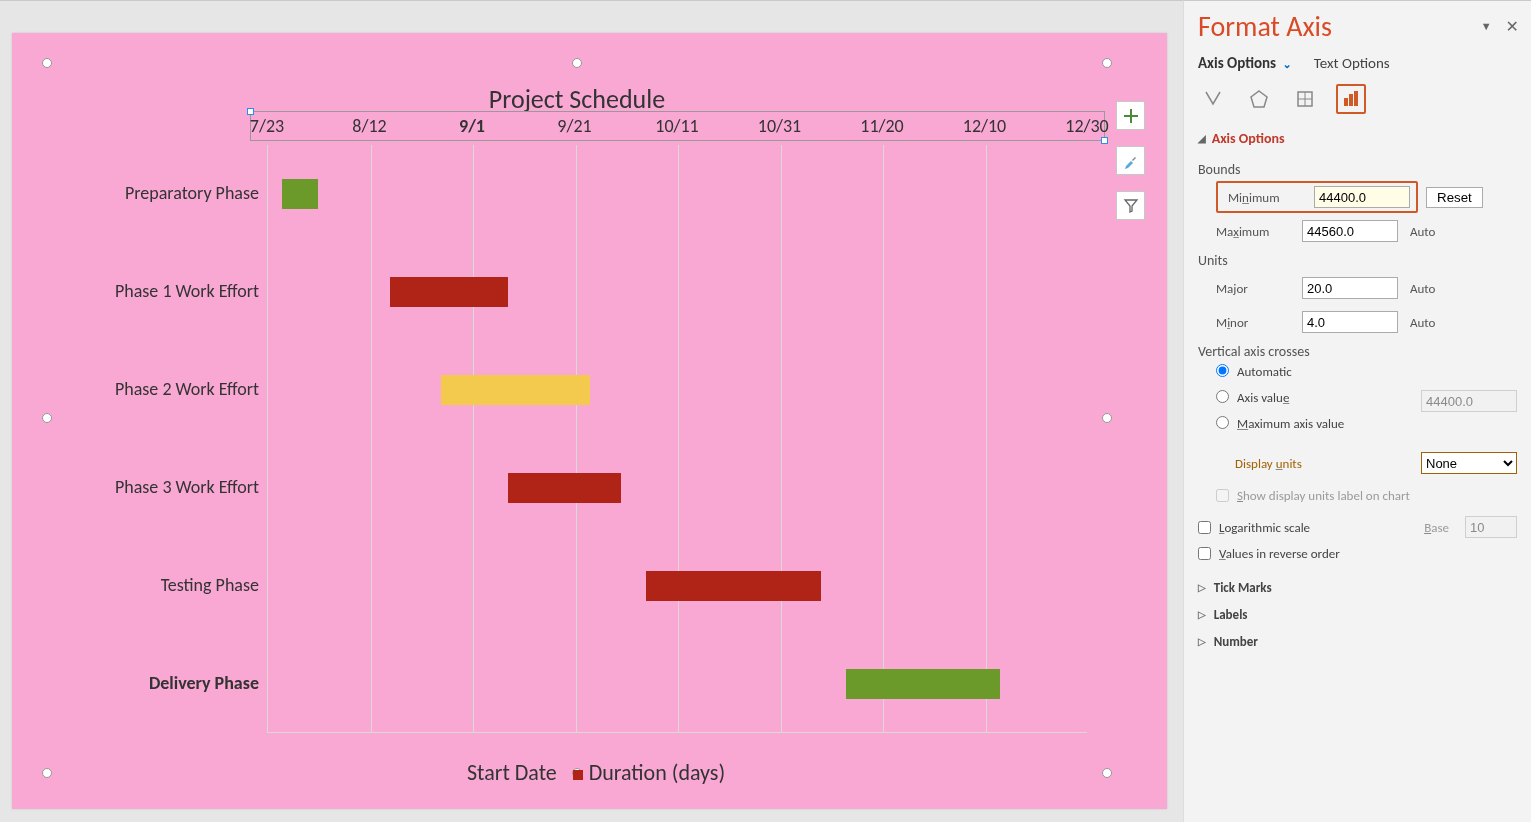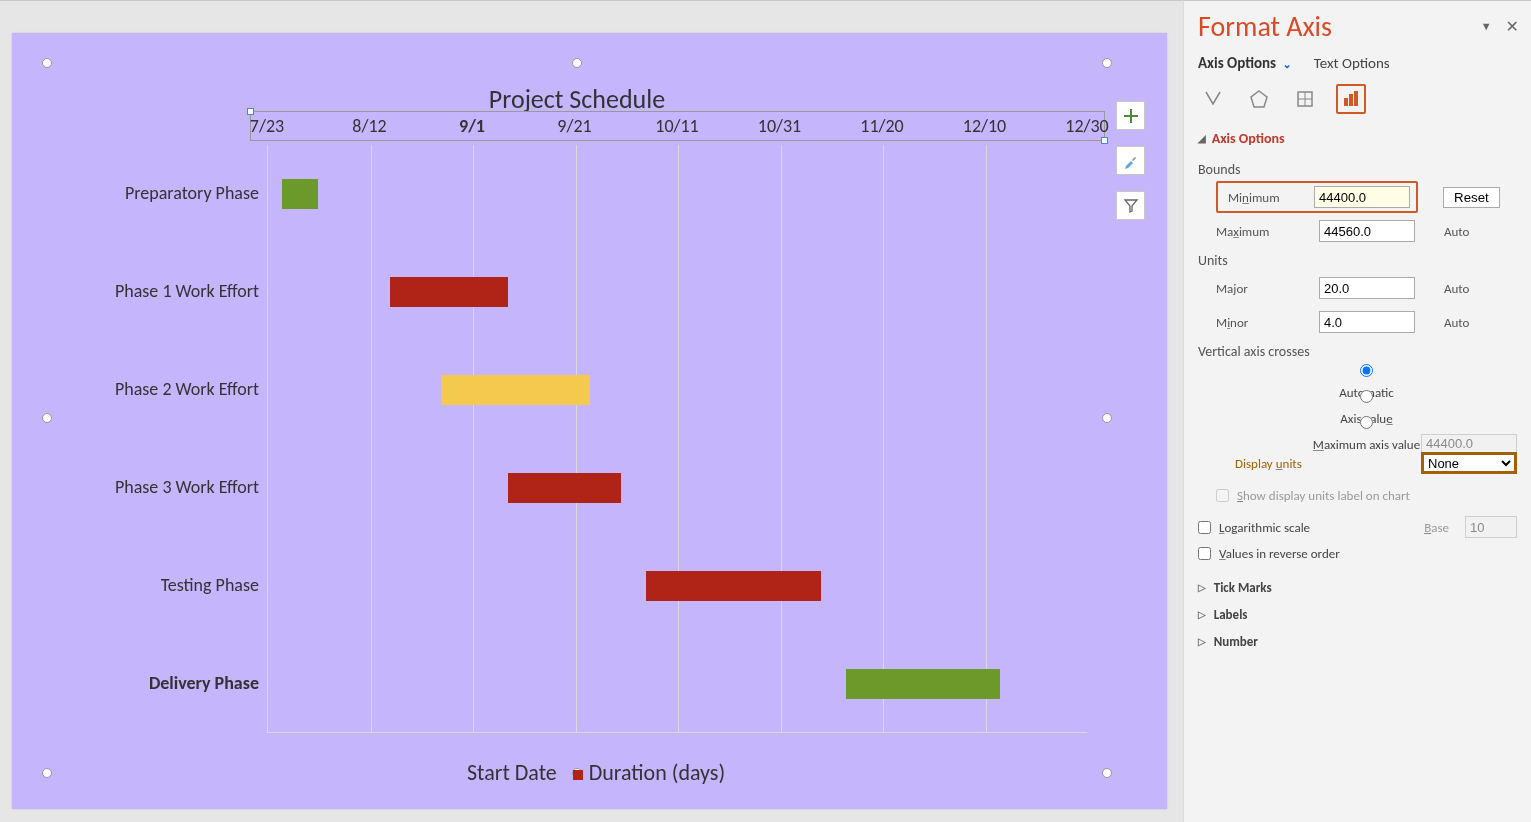--- a/index.html
+++ b/index.html
@@ -1,19 +1,19 @@
 <!DOCTYPE html>
 <html><head>
 <meta charset="utf-8">
 <style>
   * { box-sizing: border-box; margin: 0; padding: 0; }
   html, body { width: 1531px; height: 822px; font-family: "Segoe UI", Calibri, sans-serif; background: #fff; overflow: hidden; }
 
   .main-area { position: absolute; left: 0; top: 0; width: 1183px; height: 822px; background: #e6e6e6; border-top: 1px solid #c9c9c9; }
-  .slide-canvas { position: absolute; left: 12px; top: 32px; width: 1155px; height: 776px; background: #c4b5fd; box-shadow: 0 0 2px rgba(0,0,0,.15); }
+  .slide-canvas { position: absolute; left: 12px; top: 32px; width: 1155px; height: 776px; background: #f9a8d4; box-shadow: 0 0 2px rgba(0,0,0,.15); }
 
   
   .sel-handle { position: absolute; width: 10px; height: 10px; border: 1px solid #979797; border-radius: 50%; background: #fff; }
   .chart-object { position: absolute; left: 35px; top: 30px; width: 1060px; height: 710px; }
   .chart-object .h-tl { left: -5px; top: -5px; }
   .chart-object .h-tm { left: 525px; top: -5px; }
   .chart-object .h-tr { right: -5px; top: -5px; }
   .chart-object .h-ml { left: -5px; top: 350px; }
   .chart-object .h-mr { right: -5px; top: 350px; }
   .chart-object .h-bl { left: -5px; bottom: -5px; }
@@ -53,34 +53,34 @@
   .fp-tabs { display:flex; gap:22px; padding: 6px 14px 10px 14px; font-size:15px; }
   .fp-tabs .active { font-weight: 700; color:#333; }
   .fp-tabs .chev2 { color:#0067c0; font-size:11px; margin-left:4px; }
   .fp-icons { display:flex; gap:16px; padding: 2px 14px 10px 14px; align-items:center; }
   .fp-icons .ico { width:30px; height:30px; display:flex; align-items:center; justify-content:center; cursor:pointer; }
   .fp-icons .selected { border: 2px solid #d05a26; border-radius:2px; }
 
   .fp-section-title { padding: 6px 14px; color:#c0392b; font-weight:600; font-size:14px; display:flex; align-items:center; gap:6px; cursor:pointer;}
   .fp-section-title .tri { font-size:10px; color:#666;}
   .fp-group { padding: 2px 14px 8px 32px; }
-  .fp-row { display:flex; align-items:center; height:30px; margin-bottom:4px;gap:17px; }
+  .fp-row { display:flex; align-items:center; height:30px; margin-bottom:4px; }
   .fp-row .lbl { width:86px; color:#545454; }
   .fp-row .lbl2 { width:128px; color:#a16207;margin-left:37px; }
   .fp-row input[type=text] { width: 96px; height:22px; border:1px solid #ababab; padding:1px 4px; font-size:13px; background:#fff; }
   .fp-row .aux { margin-left:12px; color:#555; width:44px; }
   .fp-row .btn { border:1px solid #ababab; background:#fff; padding:2px 10px; margin-left:8px; cursor:pointer; }
   .highlight { border: 2px solid #d05a26; border-radius:2px; padding:3px 6px 3px 10px; display:flex; align-items:center; }
   .sub-head { color:#545454; margin:6px 0 4px -18px; font-size:14px; }
-  .radio-row { display:flex; align-items:center; height:26px; gap:8px;flex-direction:column; }
+  .radio-row { display:flex; align-items:flex-start; height:26px; gap:8px; }
   .radio-row input { margin:0; }
   .radio-row .val-box { margin-left:auto; width:96px; height:22px; border:1px solid #cfcfcf; background:#f1f1f1; color:#8a8a8a; padding:1px 4px; font-size:13px; }
   .check-row { display:flex; align-items:center; height:26px; gap:8px; }
   .check-row.disabled { color:#9a9a9a; }
-  .fp-select { margin-left:auto; height:22px; border:3px solid #a16207; background:#fff; font-size:13px; width:96px; }
+  .fp-select { margin-left:auto; height:22px; border:1px solid #a16207; background:#fff; font-size:13px; width:96px; }
   .base-box { margin-left:8px; width:52px; height:22px; border:1px solid #cfcfcf; background:#f1f1f1; color:#8a8a8a; padding:1px 4px; font-size:13px; }
 
   .fp-collapsed { padding:6px 14px; font-weight:700; color:#444; display:flex; align-items:center; gap:8px; cursor:pointer; }
   .fp-collapsed .tri { color:#777; font-size:10px; }
 
   .u { text-decoration: underline; text-decoration-color: #888; }
 </style>
 </head>
 <body>
 

